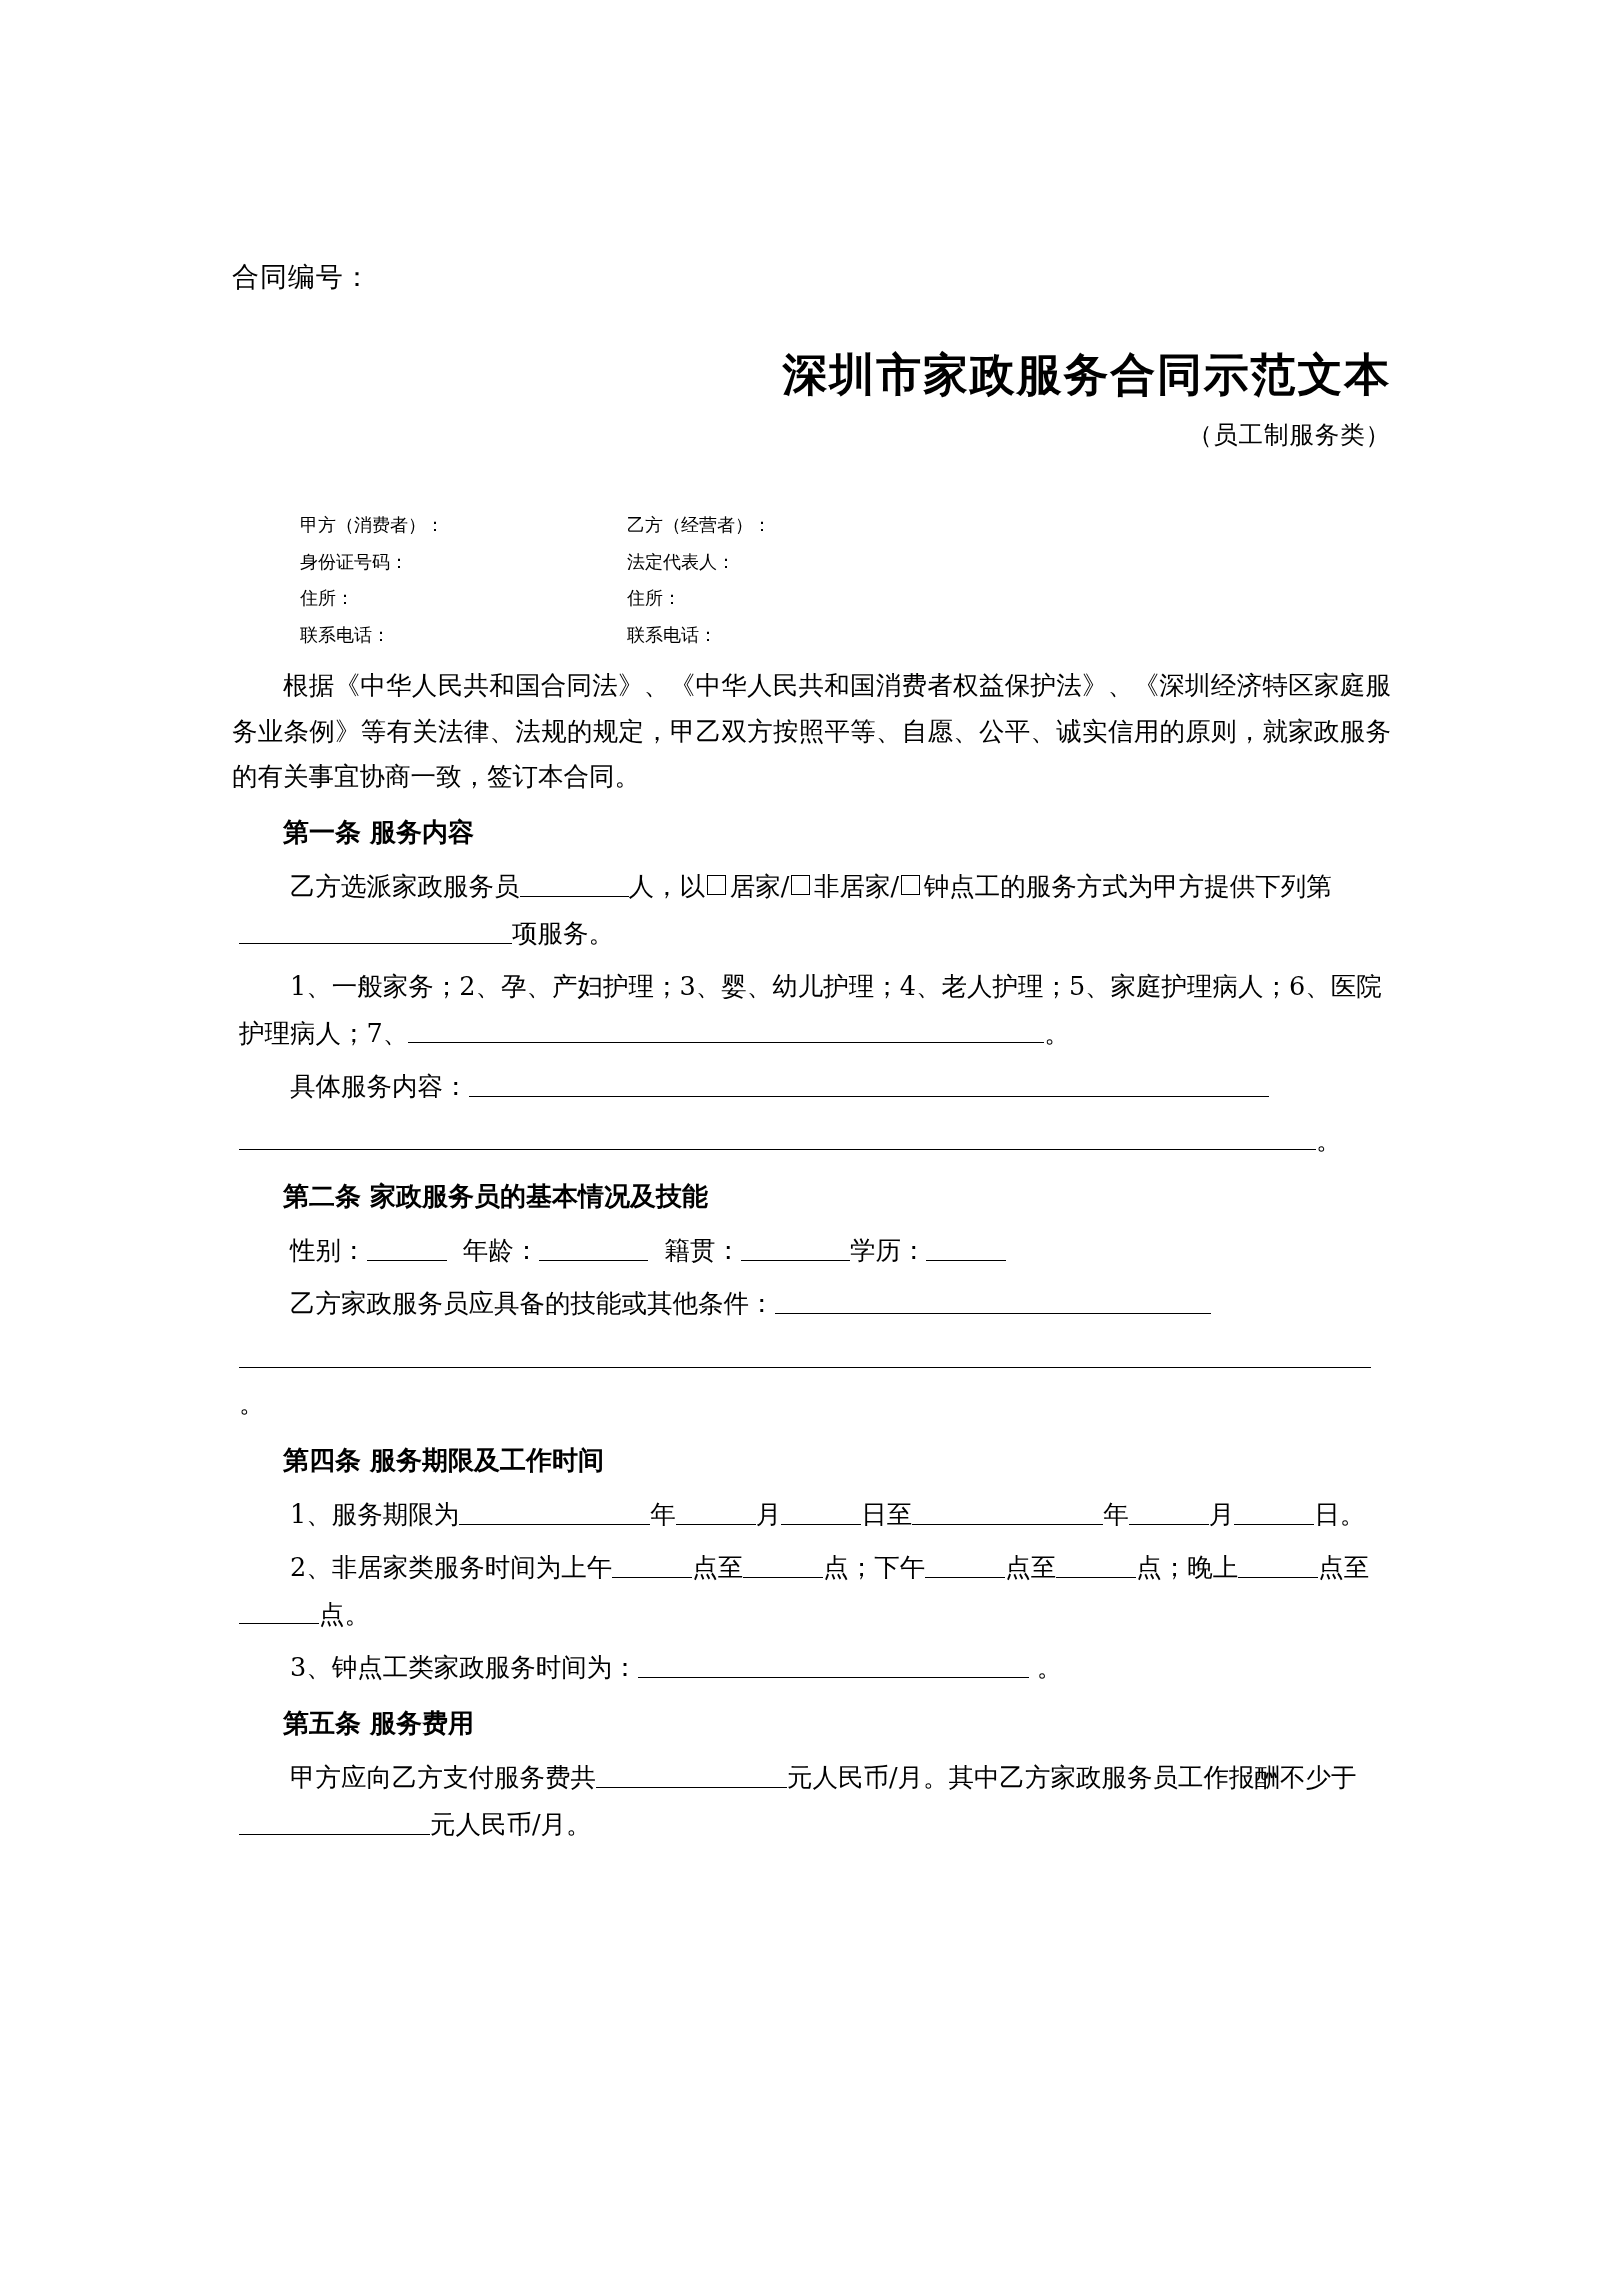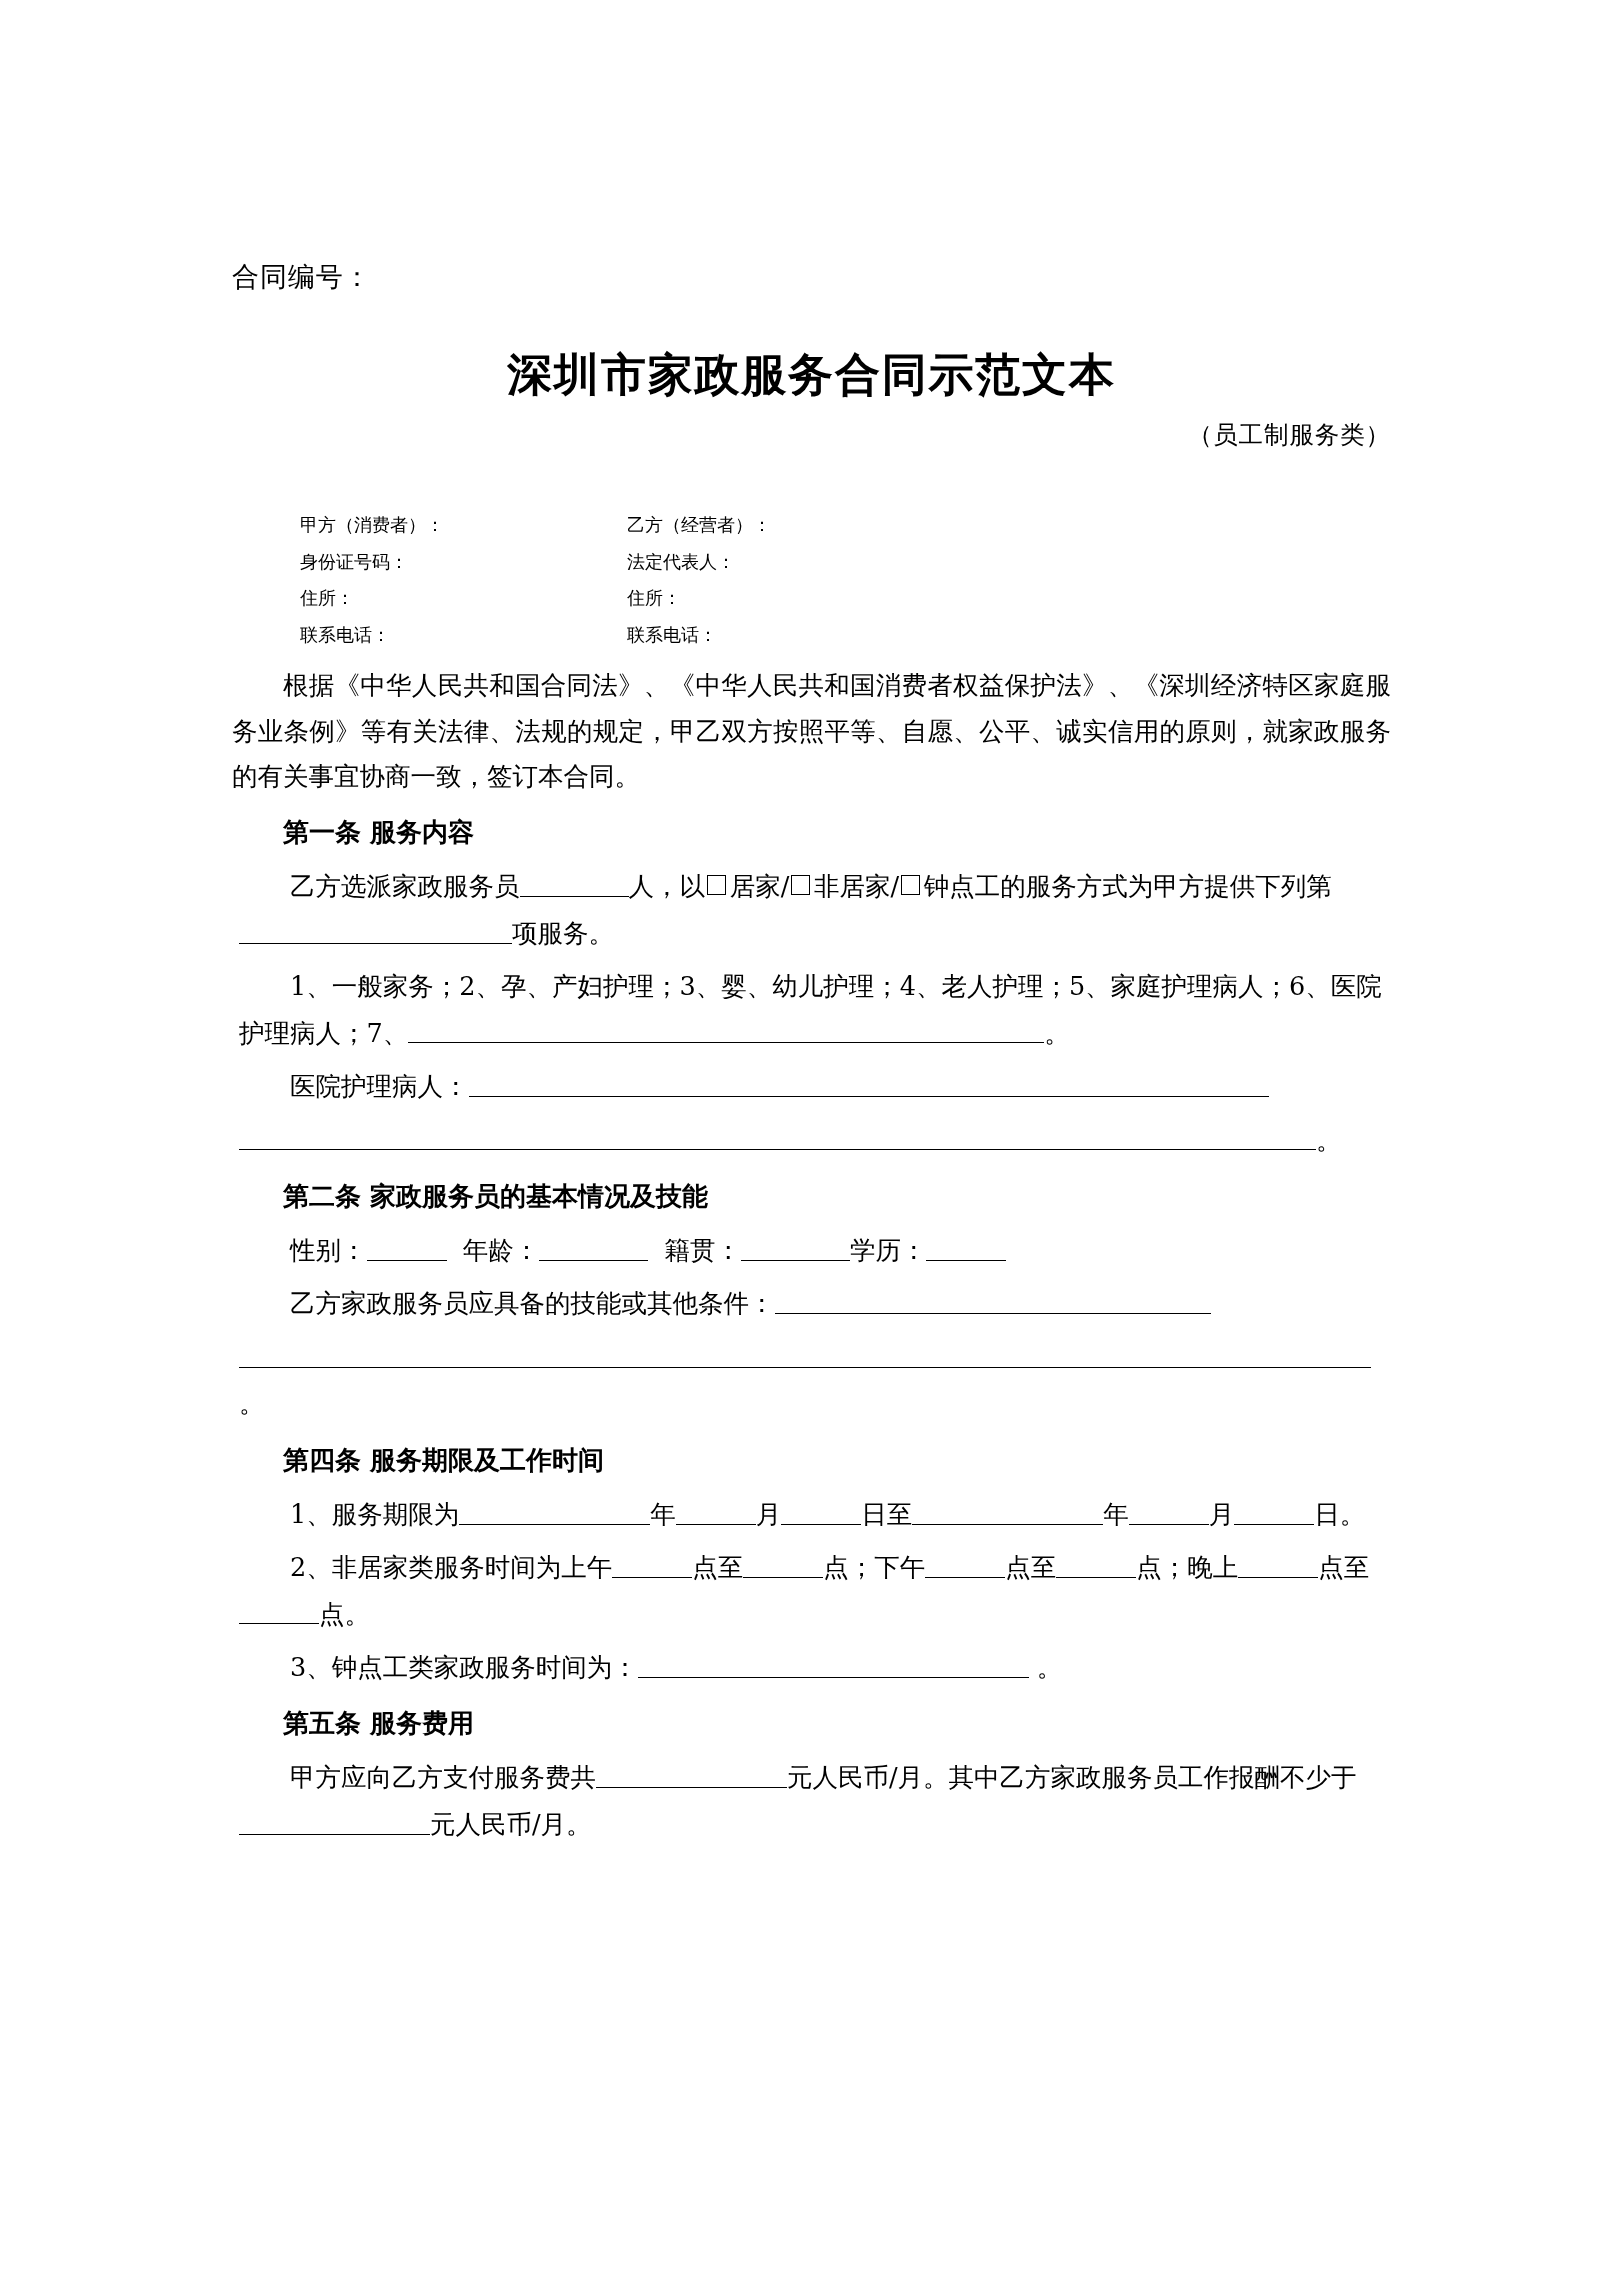--- a/index.html
+++ b/index.html
@@ -19,21 +19,21 @@
     height: 2225px;
     box-sizing: border-box;
     padding: 259px 232px 0 232px;
   }
   .contract-no {
     font-size: 27px;
     letter-spacing: 0.9px;
     margin: 0 0 50px 0;
   }
   .doc-title {
-    text-align: center;
+    text-align: right;
     font-size: 45px;
     font-weight: bold;
     letter-spacing: 1.8px;
     margin: 0 0 12.7px 0;
   }
   .doc-subtitle {
     text-align: right;
     font-size: 24.5px;
     letter-spacing: 0.9px;
     margin: 0 0 56px 0;
@@ -132,21 +132,21 @@
 
   <p class="body-line indent">
     <span>乙方选派家政服务员</span><span class="u u-m"></span><span>人，以</span><span class="box"></span><span>居家/</span><span class="box"></span><span>非居家/</span><span class="box"></span><span>钟点工的服务方式为甲方提供下列第</span><span class="u u-xl"></span><span>项服务。</span>
   </p>
 
   <p class="body-line indent">
     <span>1、一般家务；2、孕、产妇护理；3、婴、幼儿护理；4、老人护理；5、家庭护理病人；6、医院护理病人；7、</span><span class="u" style="width:636px"></span><span>。</span>
   </p>
 
   <p class="body-line indent">
-    <span>医院护理病人：</span><span class="u" style="width:800px"></span>
+    <span>具体服务内容：</span><span class="u" style="width:800px"></span>
   </p>
   <p class="body-line">
     <span class="u" style="width:1077px"></span><span>。</span>
   </p>
 
   <div class="clause-head">第二条  家政服务员的基本情况及技能</div>
 
   <p class="body-line indent">
     <span>性别：</span><span class="u u-s"></span>&nbsp;&nbsp;<span>年龄：</span><span class="u u-m"></span>&nbsp;&nbsp;<span>籍贯：</span><span class="u u-m"></span><span>学历：</span><span class="u u-s"></span>
   </p>

